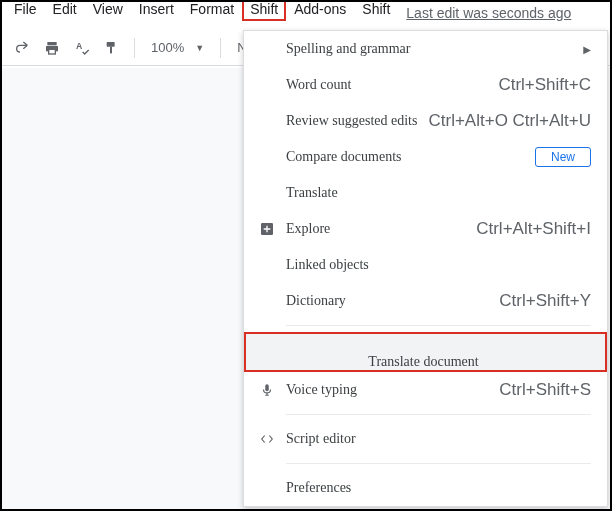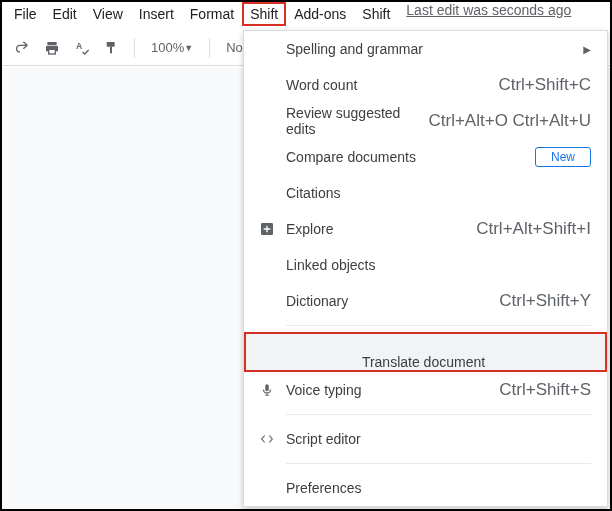--- a/index.html
+++ b/index.html
@@ -1,31 +1,31 @@
 <!DOCTYPE html>
 <html><head>
 <meta charset="utf-8">
 <style>
 * { box-sizing: border-box; margin: 0; padding: 0; font-family: Arial, sans-serif; }
 body { width: 612px; height: 511px; border: 2px solid #000; background: #fff; overflow: hidden; position: relative; }
-.menubar { display: flex; align-items: flex-start; height: 28px; padding: 0 4px; font-size: 14px; color: #202124; }
+.menubar { display: flex; align-items: flex-end; height: 28px; padding: 9px 4px; font-size: 14px; color: #202124; }
 .menubar-item { padding: 4px 8px; cursor: pointer; }
 .menubar-item.active { border: 2px solid #d93025; padding: 2px 6px; }
 .last-edit { margin-left: 8px; color: #5f6368; text-decoration: underline; font-size: 14px; cursor: pointer; }
 .toolbar { display: flex; align-items: center; height: 36px; border-bottom: 1px solid #dadce0; padding: 0 6px; gap: 2px; font-size: 13px; color: #5f6368; }
 .tb-icon { width: 28px; height: 28px; display: flex; align-items: center; justify-content: center; cursor: pointer; }
 .tb-sep { width: 1px; height: 20px; background: #dadce0; margin: 0 6px; }
-.zoom { display: flex; align-items: center; gap: 0; padding: 0 8px; cursor: pointer; }
+.zoom { display: flex; align-items: center; gap: 11px; padding: 0 8px; cursor: pointer; }
 .style-sel { padding: 0 8px; cursor: pointer; }
 .doc-area { position: absolute; top: 66px; left: 0; right: 0; bottom: 0; background: #f8f9fa; }
 .dropdown { position: absolute; top: 28px; left: 241px; right: 2px; bottom: 2px; background: #fff; border: 1px solid #dadce0; box-shadow: 0 2px 6px rgba(0,0,0,0.2); font-size: 14px; color: #3c4043; }
 .menu-item { display: flex; align-items: center; height: 36px; padding: 0 16px 0 12px; cursor: pointer; }
 .menu-item.highlighted { background: #f1f3f4; border: 2px solid #d93025; padding: 0 14px 0 10px; height: 40px; flex-direction: column; }
 .mi-icon { width: 22px; height: 20px; display: flex; align-items: center; justify-content: center; margin-right: 8px; color: #5f6368; flex-shrink: 0; }
-.mi-label { flex: 1; }
+.mi-label { flex: 1; font-family: Liberation Serif, serif; }
 .mi-accel { color: #5f6368; font-size: 17px; }
 .mi-arrow { color: #5f6368; font-size: 10px; }
 .mi-new { border: 1px solid #1a73e8; color: #1a73e8; border-radius: 3px; padding: 2px 15px; font-size: 12px; font-weight: 500; }
 .menu-sep { height: 1px; background: #e8eaed; margin: 6px 16px 6px 42px; }
 svg { display: block; }
 </style>
 </head>
 <body>
 
 <div class="menubar">
@@ -92,21 +92,21 @@
     <span class="mi-label">Review suggested edits</span>
     <span class="mi-accel">Ctrl+Alt+O Ctrl+Alt+U</span>
   </div>
   <div class="menu-item">
     <span class="mi-icon"></span>
     <span class="mi-label">Compare documents</span>
     <span class="mi-new">New</span>
   </div>
   <div class="menu-item">
     <span class="mi-icon"></span>
-    <span class="mi-label">Citations</span>
+    <span class="mi-label">Translate</span>
   </div>
   <div class="menu-item">
     <span class="mi-icon">
       <svg width="16" height="16" viewBox="0 0 24 24" fill="#5f6368">
           <rect x="3" y="3" width="18" height="18" rx="2"></rect>
           <path d="M12 7v10M7 12h10" stroke="#fff" stroke-width="2"></path>
         </svg>
     </span>
     <span class="mi-label">Explore</span>
     <span class="mi-accel">Ctrl+Alt+Shift+I</span>

